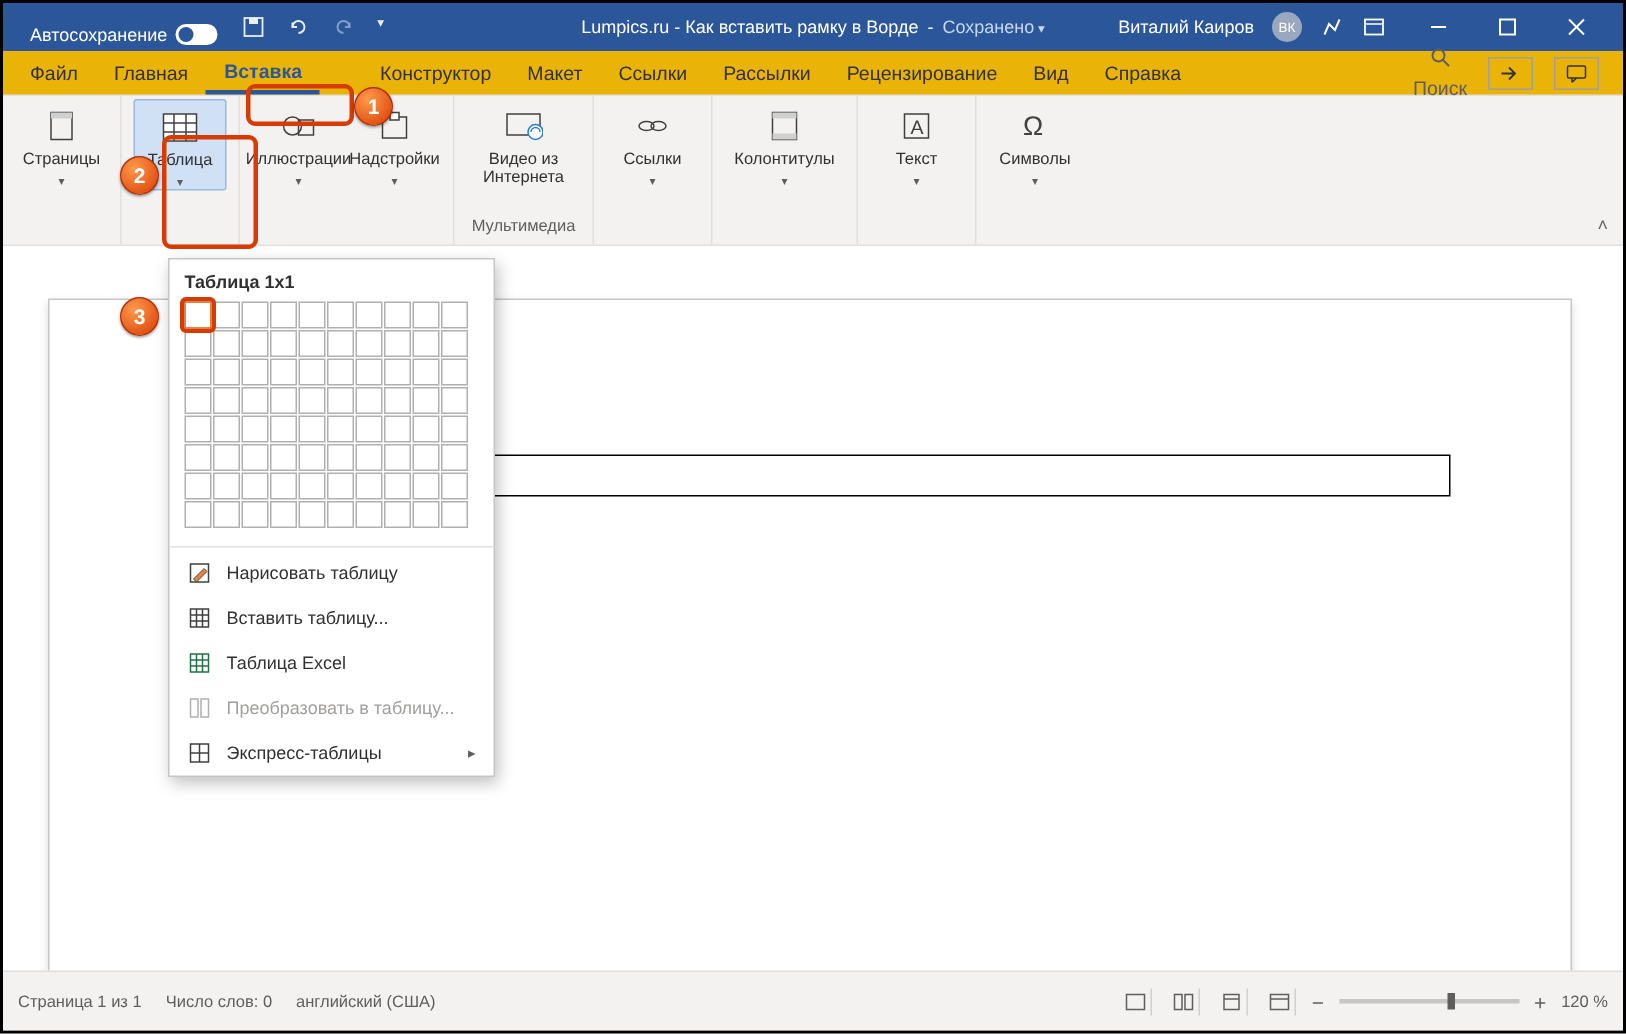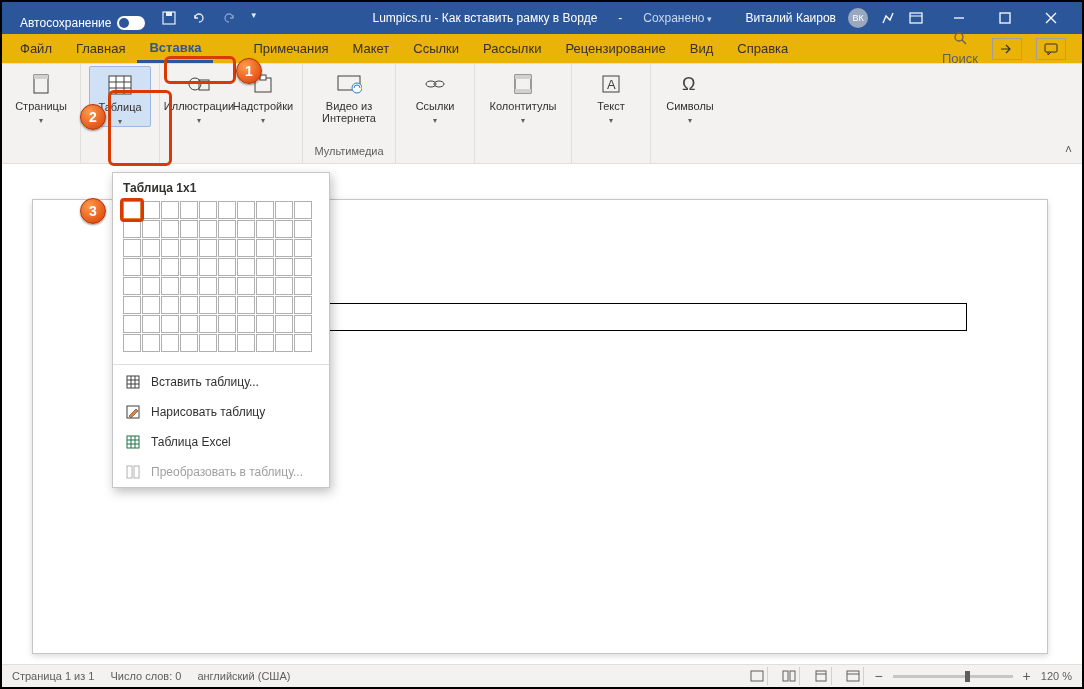--- a/index.html
+++ b/index.html
@@ -5,21 +5,21 @@
 * { margin: 0; padding: 0; box-sizing: border-box; font-family: "Segoe UI", Arial, sans-serif; }
 body { background: #fff; width: 1084px; height: 689px; position: relative; overflow: hidden; border: 2px solid #000; }
 
 
 .titlebar { height: 32px; background: #2b579a; display: flex; align-items: center; color: #fff; font-size: 12px; position: relative; }
 .titlebar .autosave { margin-left: 18px; display: flex; align-items: center; gap: 6px; margin-top: 10px; }
 .toggle { width: 28px; height: 14px; border-radius: 7px; background: #fff; position: relative; display: inline-block; }
 .toggle::after { content:""; position:absolute; left:2px; top:2px; width:10px; height:10px; border-radius:50%; background:#2b579a; }
 .qat { display:flex; gap:14px; margin-left:16px; align-items:center; }
 .qat .icon { width:16px; height:16px; opacity:.9; }
-.doc-title { position:absolute; left:50%; transform:translateX(-50%); display:flex; gap:21px; align-items:center;text-align:right; }
+.doc-title { position:absolute; left:50%; transform:translateX(-50%); display:flex; gap:6px; align-items:center;text-align:right; }
 .doc-saved { color:#c7d7f0; }
 .doc-saved::after { content:" ▾"; font-size:9px; }
 .user-area { margin-left:auto; display:flex; align-items:center; gap:12px; padding-right:8px; }
 .avatar { width:20px; height:20px; border-radius:50%; background:#9aa8bf; display:inline-flex; align-items:center; justify-content:center; font-size:9px; color:#fff; }
 .win-btns { display:flex; }
 .win-btn { width:46px; height:32px; display:flex; align-items:center; justify-content:center; color:#fff; }
 
 
 .tabrow { height: 30px; background:#eab308; border-bottom:1px solid #e1dfdd; display:flex; align-items:stretch; padding:0 6px; position:relative; }
 .tab { padding:0 12px; font-size:13px; display:flex; align-items:center; color:#323130; cursor:pointer; }
@@ -53,21 +53,21 @@
 .grid-picker { padding:0 10px 10px; display:grid; grid-template-columns:repeat(10,18px); grid-template-rows:repeat(8,18px); gap:1px; }
 .grid-cell { width:18px; height:18px; border:1px solid #b0b0b0; background:#fff; }
 .grid-cell.sel { border:1.5px solid #e3843c; background:#fff; }
 .dd-sep { height:1px; background:#e1dfdd; margin:2px 0; }
 .dd-item { display:flex; align-items:center; gap:10px; padding:7px 12px; color:#323130; cursor:pointer; }
 .dd-item.disabled { color:#a19f9d; cursor:default; }
 .dd-item .ic { width:16px; height:16px; display:flex; align-items:center; justify-content:center; }
 .dd-item .arrow { margin-left:auto; font-size:10px; color:#605e5c; }
 
 
-.statusbar { position:absolute; left:0; right:0; bottom:0; height:23px; background:#f3f2f1; border-top:1px solid #e1dfdd; display:flex; align-items:center; font-size:11px; color:#605e5c; padding:0 10px; gap:16px; }
+.statusbar { position:absolute; left:0; right:0; bottom:0; height:40px; background:#f3f2f1; border-top:1px solid #e1dfdd; display:flex; align-items:center; font-size:11px; color:#605e5c; padding:0 10px; gap:16px; }
 .statusbar .right { margin-left:auto; display:flex; align-items:center; gap:10px; }
 .view-btn { width:22px; height:18px; display:flex; align-items:center; justify-content:center; border-right:1px solid #d2d0ce; }
 .zoom-slider { width:120px; height:3px; background:#c8c6c4; position:relative; }
 .zoom-slider .thumb { position:absolute; left:72px; top:-4px; width:5px; height:11px; background:#605e5c; }
 
 
 .callout { position:absolute; border:3px solid #d83b01; border-radius:6px; z-index:30; pointer-events:none; }
 .callout-badge { position:absolute; width:26px; height:26px; border-radius:50%; background:radial-gradient(circle at 35% 30%, #ff9a4d, #d83b01); color:#fff; font-weight:700; font-size:14px; display:flex; align-items:center; justify-content:center; z-index:31; box-shadow:0 1px 2px rgba(0,0,0,.4); border:1px solid #b02f00; }
 
 svg { display:block; }
@@ -138,21 +138,21 @@
           </svg>
         </div>
     </div>
   </div>
 </div>
 
 <div class="tabrow">
   <div class="tab">Файл</div>
   <div class="tab">Главная</div>
   <div class="tab active active-indicator">Вставка</div>
-  <div class="tab" style="padding-left:40px">Примечания</div>
+  <div class="tab" style="padding-left:40px">Конструктор</div>
   <div class="tab">Макет</div>
   <div class="tab">Ссылки</div>
   <div class="tab">Рассылки</div>
   <div class="tab">Рецензирование</div>
   <div class="tab">Вид</div>
   <div class="tab">Справка</div>
   <div class="right">
     <div class="search">
       <svg width="14" height="14">
           <circle cx="6" cy="6" r="4" fill="none" stroke="#605e5c" stroke-width="1.3"></circle>
@@ -378,36 +378,36 @@
       <div class="grid-cell"></div>
       <div class="grid-cell"></div>
       <div class="grid-cell"></div>
       <div class="grid-cell"></div>
     </div>
   <div class="dd-sep"></div>
   <div class="dd-item">
     <span class="ic">
         <svg width="14" height="14">
           <rect x="1" y="1" width="12" height="12" fill="none" stroke="#404040"></rect>
+          <path d="M3 11 L10 4 L12 6 L5 13 Z" fill="#e3843c" stroke="#404040" stroke-width="0.6"></path>
+        </svg>
+      </span>
+    <span>Нарисовать таблицу</span>
+  </div>
+  <div class="dd-item">
+    <span class="ic">
+        <svg width="14" height="14">
+          <rect x="1" y="1" width="12" height="12" fill="none" stroke="#404040"></rect>
           <line x1="1" y1="5" x2="13" y2="5" stroke="#404040"></line>
           <line x1="1" y1="9" x2="13" y2="9" stroke="#404040"></line>
           <line x1="5" y1="1" x2="5" y2="13" stroke="#404040"></line>
           <line x1="9" y1="1" x2="9" y2="13" stroke="#404040"></line>
         </svg>
       </span>
     <span>Вставить таблицу...</span>
-  </div>
-  <div class="dd-item">
-    <span class="ic">
-        <svg width="14" height="14">
-          <rect x="1" y="1" width="12" height="12" fill="none" stroke="#404040"></rect>
-          <path d="M3 11 L10 4 L12 6 L5 13 Z" fill="#e3843c" stroke="#404040" stroke-width="0.6"></path>
-        </svg>
-      </span>
-    <span>Нарисовать таблицу</span>
   </div>
   <div class="dd-item">
     <span class="ic">
         <svg width="14" height="14">
           <rect x="1" y="1" width="12" height="12" fill="none" stroke="#217346"></rect>
           <line x1="1" y1="5" x2="13" y2="5" stroke="#217346"></line>
           <line x1="1" y1="9" x2="13" y2="9" stroke="#217346"></line>
           <line x1="5" y1="1" x2="5" y2="13" stroke="#217346"></line>
           <line x1="9" y1="1" x2="9" y2="13" stroke="#217346"></line>
         </svg>
@@ -416,20 +416,31 @@
   </div>
   <div class="dd-item disabled">
     <span class="ic">
         <svg width="14" height="14">
           <rect x="1" y="1" width="5" height="12" fill="none" stroke="#b0b0b0"></rect>
           <rect x="8" y="1" width="5" height="12" fill="none" stroke="#b0b0b0"></rect>
         </svg>
       </span>
     <span>Преобразовать в таблицу...</span>
   </div>
+  <div class="dd-item">
+    <span class="ic">
+        <svg width="14" height="14">
+          <rect x="1" y="1" width="12" height="12" fill="none" stroke="#404040"></rect>
+          <line x1="1" y1="7" x2="13" y2="7" stroke="#404040"></line>
+          <line x1="7" y1="1" x2="7" y2="13" stroke="#404040"></line>
+        </svg>
+      </span>
+    <span>Экспресс-таблицы</span>
+    <span class="arrow">▸</span>
+  </div>
 </div>
 
 <div class="callout" style="left:162px; top:54px; width:72px; height:28px;"></div>
 <div class="callout-badge" style="left:234px; top:56px;">1</div>
 
 <div class="callout" style="left:106px; top:88px; width:64px; height:76px;"></div>
 <div class="callout-badge" style="left:78px; top:102px;">2</div>
 
 <div class="callout" style="left:118px; top:196px; width:24px; height:24px; border-radius:4px;"></div>
 <div class="callout-badge" style="left:78px; top:196px;">3</div>

